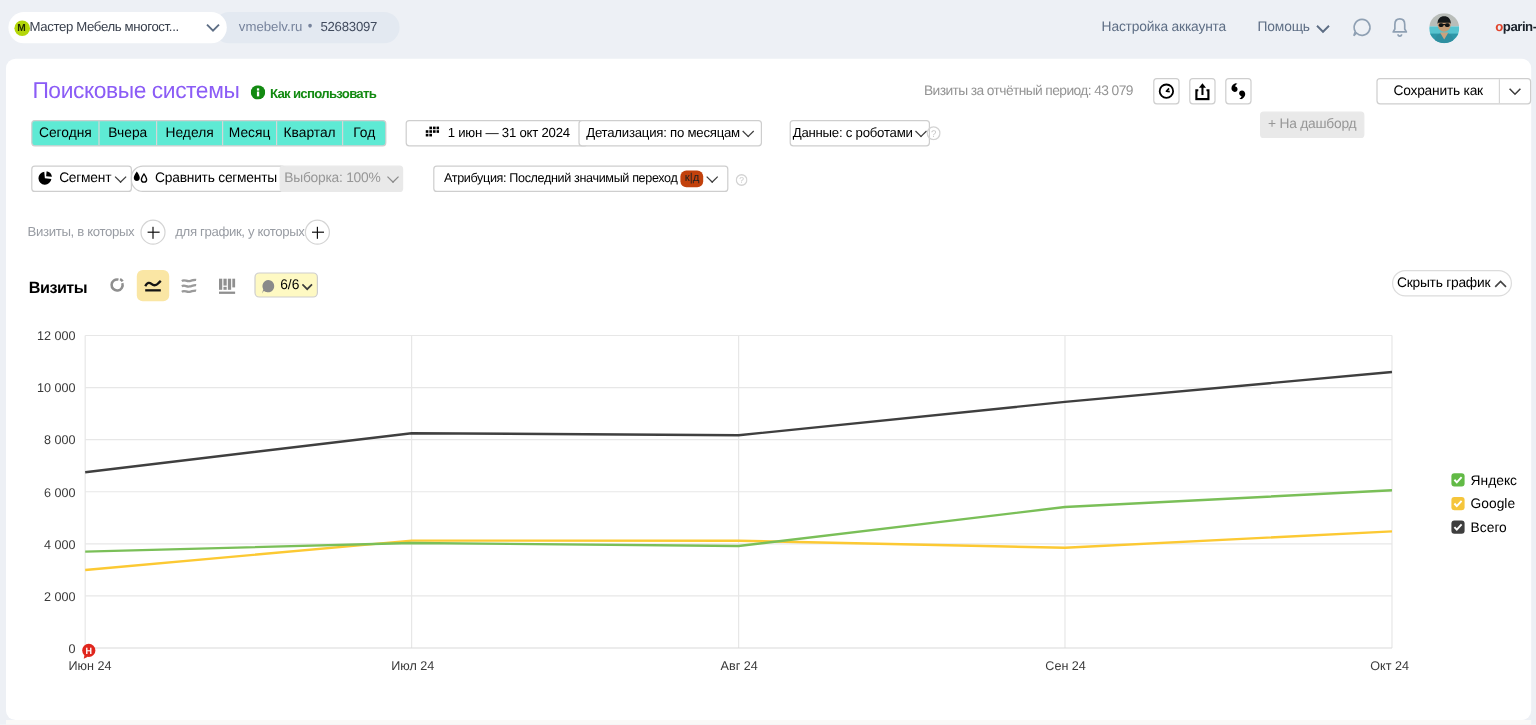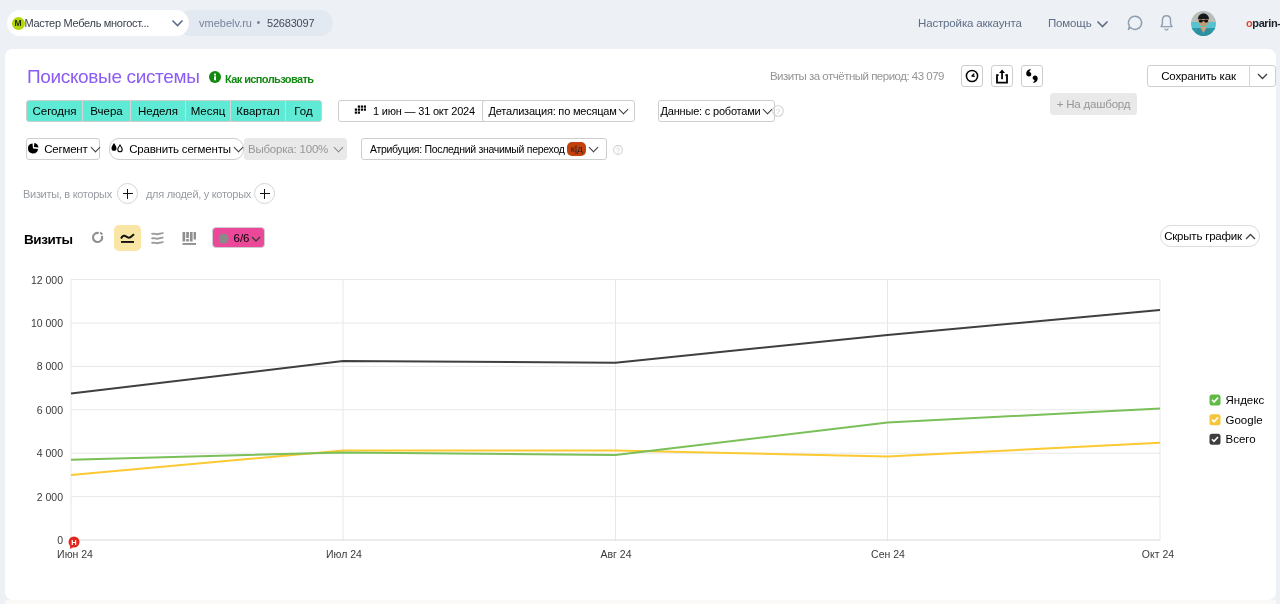--- a/index.html
+++ b/index.html
@@ -37,21 +37,21 @@
   .chev { display:inline-block; width:9px; height:5px; position:relative; }
   .chev:after { content:""; position:absolute; left:1px; top:-2.5px; width:6px; height:6px; border-right:1.4px solid #3c3c3c; border-bottom:1.4px solid #3c3c3c; transform:rotate(45deg); }
 
   .plus-circle { position:absolute; width:21px; height:21px; border:1px solid #d4d4d4; border-radius:50%; background:#fff; }
   .plus-circle:before { content:""; position:absolute; left:4.5px; top:8.7px; width:10px; height:1.7px; background:#111; }
   .plus-circle:after { content:""; position:absolute; left:8.7px; top:4.5px; width:1.7px; height:10px; background:#111; }
   .filter-label { position:absolute; top:188px; font-size:11px; color:#989ca3; white-space:nowrap; letter-spacing:-0.3px; }
 
   .vizity { position:absolute; left:24px; top:231.5px; font-size:13.5px; font-weight:bold; color:#000; letter-spacing:-0.45px; }
   .ybox { position:absolute; left:114px; top:225px; width:27px; height:26px; background:#fae6a4; border-radius:5px; }
-  .btn66 { position:absolute; left:212px; top:227px; width:53px; height:21px; border:1px solid #cecece; border-radius:4px; background:#ec4899; }
+  .btn66 { position:absolute; left:212px; top:227px; width:53px; height:21px; border:1px solid #cecece; border-radius:4px; background:#fef9c3; }
   .hidechart { position:absolute; left:1160px; top:225px; width:100px; height:22px; border:1px solid #dcdcdc; border-radius:11px; background:#fff; font-size:11.5px; color:#000; display:flex; align-items:center; justify-content:center; white-space:nowrap; letter-spacing:-0.2px; }
 </style>
 </head>
 <body>
   <div class="card"></div>
   <div class="bstrip"></div>
 
   <div class="hpill-gray"></div>
   <div class="hpill-white">
     <div class="mcircle">М</div>
@@ -162,44 +162,44 @@
     </svg>
     1 июн — 31 окт 2024
   </div>
   <div class="btn" style="left:482px;top:100px;width:153px;font-size:11px;">Детализация: по месяцам&nbsp;<span class="chev"></span></div>
   <div class="btn" style="left:645px;top:100px;width:117px;font-size:11px;margin-left:13px;">Данные: с роботами&nbsp;<span class="chev"></span></div>
   <svg class="abs" style="left:772px;top:105px" width="12" height="12">
     <circle cx="6" cy="6" r="5.3" fill="none" stroke="#d3d3d3" stroke-width="1.1"></circle>
     <text x="6" y="9" font-size="8" fill="#c7c7c7" text-anchor="middle" font-family="Liberation Sans">?</text>
   </svg>
 
-  <div class="btn" style="left:26px;top:138px;width:74px;height:21.5px;">
+  <div class="btn" style="left:26px;top:138px;width:84px;height:21.5px;">
     <svg width="13" height="13" viewBox="0 0 13 13" style="margin-right:5px">
       <path d="M5.9 1.1 A5.4 5.4 0 1 0 11.8 7.1 L6.4 6.6 Z" fill="#000"></path>
       <path d="M7.9 0.7 A5.4 5.4 0 0 1 12.3 5.3 L7.4 4.9 Z" fill="#000"></path>
     </svg>
     Сегмент&nbsp;<span class="chev"></span>
   </div>
   <div class="btn" style="left:109px;top:138px;width:135px;height:21.5px;border-radius:10px;">
     <svg width="14" height="13" viewBox="0 0 14 13" style="margin-right:5px">
       <path d="M4 1 C5.5 3.2 6.5 4.8 6.5 6.2 A2.5 2.6 0 0 1 1.5 6.2 C1.5 4.8 2.5 3.2 4 1 Z" fill="#000"></path>
       <path d="M10 3 C11.3 4.9 12.2 6.3 12.2 7.5 A2.2 2.3 0 0 1 7.8 7.5 C7.8 6.3 8.7 4.9 10 3 Z" fill="none" stroke="#000" stroke-width="1.1"></path>
     </svg>
     Сравнить сегменты&nbsp;<span class="chev"></span>
   </div>
-  <div class="btn btn-gray" style="left:244px;top:138px;width:103px;height:21.5px;">Выборка: 100%&nbsp;&nbsp;<span class="chev" style="opacity:.55"></span></div>
+  <div class="btn btn-gray" style="left:233px;top:138px;width:103px;height:21.5px;">Выборка: 100%&nbsp;&nbsp;<span class="chev" style="opacity:.55"></span></div>
   <div class="btn" style="left:361px;top:138px;width:246px;height:21.5px;font-size:10.5px;letter-spacing:-0.3px;">Атрибуция: Последний значимый переход&nbsp;<span style="background:#c2410c;border-radius:5px;font-size:9.5px;padding:1.5px 3.5px;color:#222;letter-spacing:0">к|д</span>&nbsp;<span class="chev"></span></div>
   <svg class="abs" style="left:613px;top:145px" width="10" height="10">
     <circle cx="5" cy="5" r="4.4" fill="none" stroke="#d3d3d3" stroke-width="1.1"></circle>
     <text x="5" y="7.8" font-size="7" fill="#c7c7c7" text-anchor="middle" font-family="Liberation Sans">?</text>
   </svg>
 
   <div class="filter-label" style="left:23px">Визиты, в которых</div>
   <div class="plus-circle" style="left:117px;top:183px"></div>
-  <div class="filter-label" style="left:146px">для людей, у которых</div>
+  <div class="filter-label" style="left:146px">для график, у которых</div>
   <div class="plus-circle" style="left:254px;top:183px"></div>
 
   <div class="vizity">Визиты</div>
   <svg class="abs" style="left:91px;top:231px" width="13" height="13" viewBox="0 0 13 13">
     <path d="M10.92 4.89 A4.6 4.6 0 1 1 7.72 2.0" fill="none" stroke="#8f8f8f" stroke-width="2.1"></path>
     <path d="M9.09 1.64 A4.7 4.7 0 0 1 11.17 3.55" fill="none" stroke="#8f8f8f" stroke-width="2.1"></path>
   </svg>
   <div class="ybox"></div>
   <svg class="abs" style="left:120px;top:231px" width="15" height="13" viewBox="0 0 15 13">
     <path d="M1 7.4 C2.8 4.4 4.4 4.1 6.2 5.6 C8 7.1 10.3 6.8 12 5 L14 3.1" fill="none" stroke="#141414" stroke-width="2"></path>

